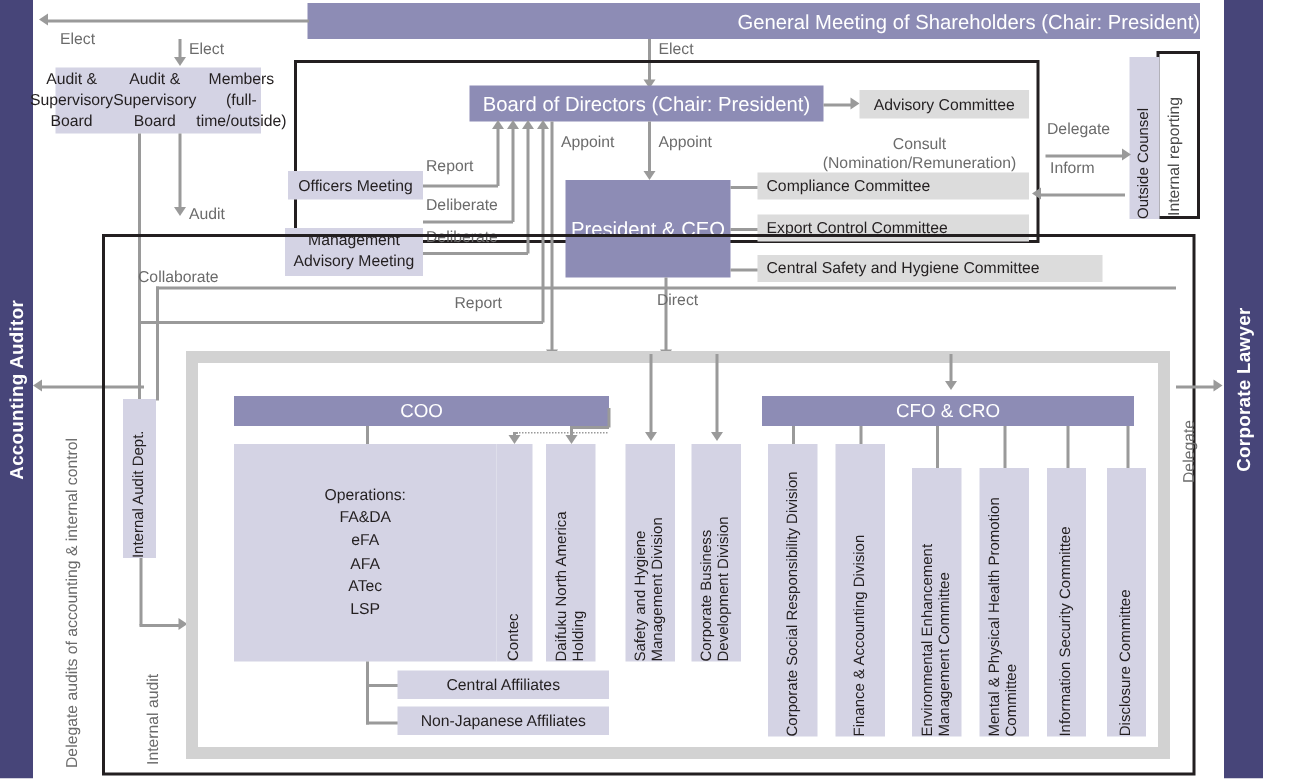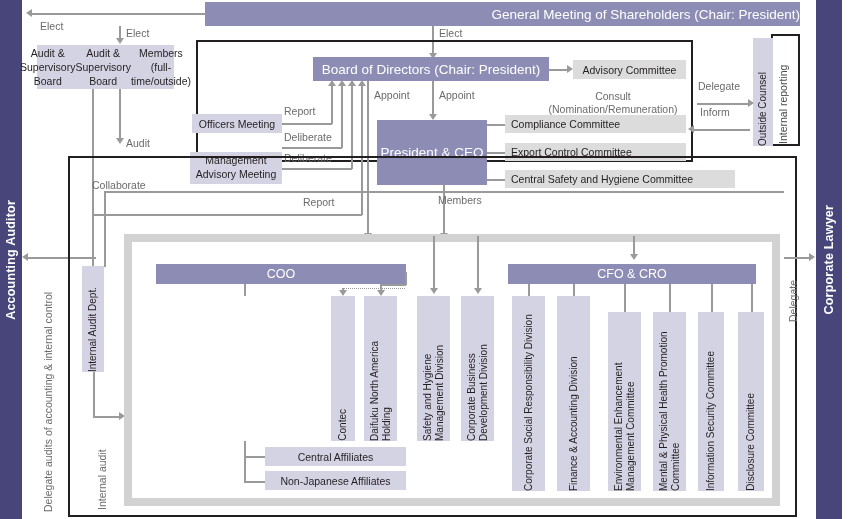--- a/index.html
+++ b/index.html
@@ -188,21 +188,21 @@
   <div class="abs ln lnv" style="left:432px;top:81px;height:36px;"></div>
   <div class="abs ar ar-d" style="left:429px;top:114px;"></div>
   <div class="abs lbl" style="left:439px;top:89px;">Appoint</div>
 
   <div class="abs dark big" style="left:377px;top:120px;width:110px;height:65px;">
     <span>President &amp; CEO</span>
   </div>
 
   <div class="abs ln lnv" style="left:443px;top:185px;height:51px;"></div>
   <div class="abs ar ar-d" style="left:440px;top:233px;"></div>
-  <div class="abs lbl" style="left:438px;top:194px;">Members</div>
+  <div class="abs lbl" style="left:438px;top:194px;">Direct</div>
 
   <div class="abs grey" style="left:505px;top:115px;width:181px;height:18px;">
     <span>Compliance Committee</span>
   </div>
   <div class="abs ln lnh" style="left:487px;top:124px;width:18px;"></div>
 
   <div class="abs grey" style="left:505px;top:143px;width:181px;height:18px;">
     <span>Export Control Committee</span>
   </div>
   <div class="abs ln lnh" style="left:487px;top:152px;width:18px;"></div>
@@ -274,20 +274,28 @@
 
   <div class="abs gframe-outer" style="left:124px;top:234px;width:656px;height:272px;"></div>
   <div class="abs gframe-inner" style="left:132px;top:242px;width:640px;height:256px;"></div>
 
   <div class="abs dark" style="left:156px;top:264px;width:250px;height:20px;">
     <span>COO</span>
   </div>
 
   <div class="abs ln lnv" style="left:244px;top:284px;height:12px;"></div>
 
+  <div class="abs lilac ops" style="left:156px;top:296px;width:175px;height:145px;">
+    <span>Operations:</span>
+    <span>FA&amp;DA</span>
+    <span>eFA</span>
+    <span>AFA</span>
+    <span>ATec</span>
+    <span>LSP</span>
+  </div>
 
   <div class="abs ln lnv" style="left:244px;top:441px;height:42px;"></div>
   <div class="abs ln lnh" style="left:244px;top:456px;width:22px;"></div>
   <div class="abs ln lnh" style="left:244px;top:481px;width:22px;"></div>
 
   <div class="abs lilac ctr" style="left:265px;top:447px;width:141px;height:19px;">
     <span>Central Affiliates</span>
   </div>
   <div class="abs lilac ctr" style="left:265px;top:471px;width:141px;height:19px;">
     <span>Non-Japanese Affiliates</span>

